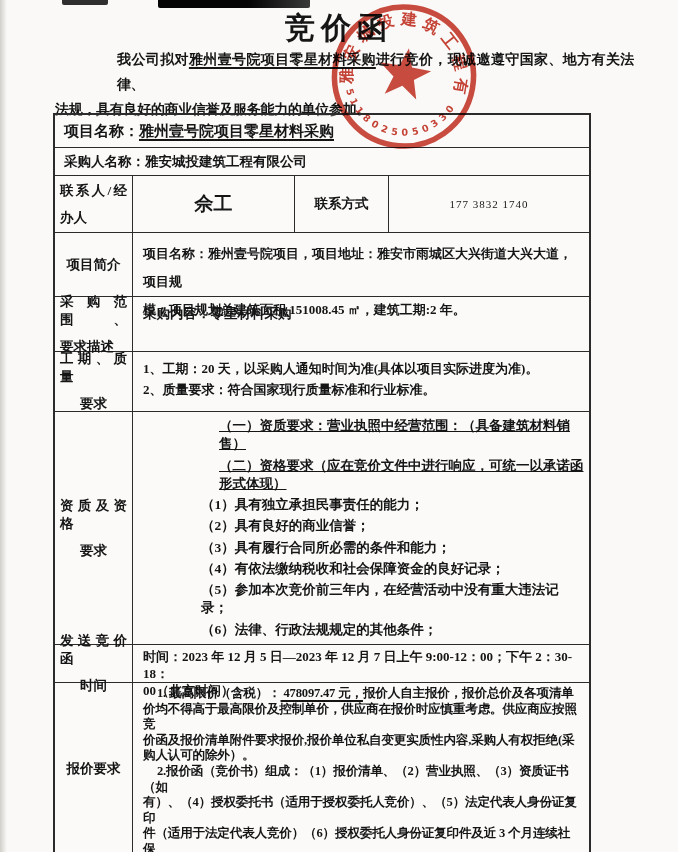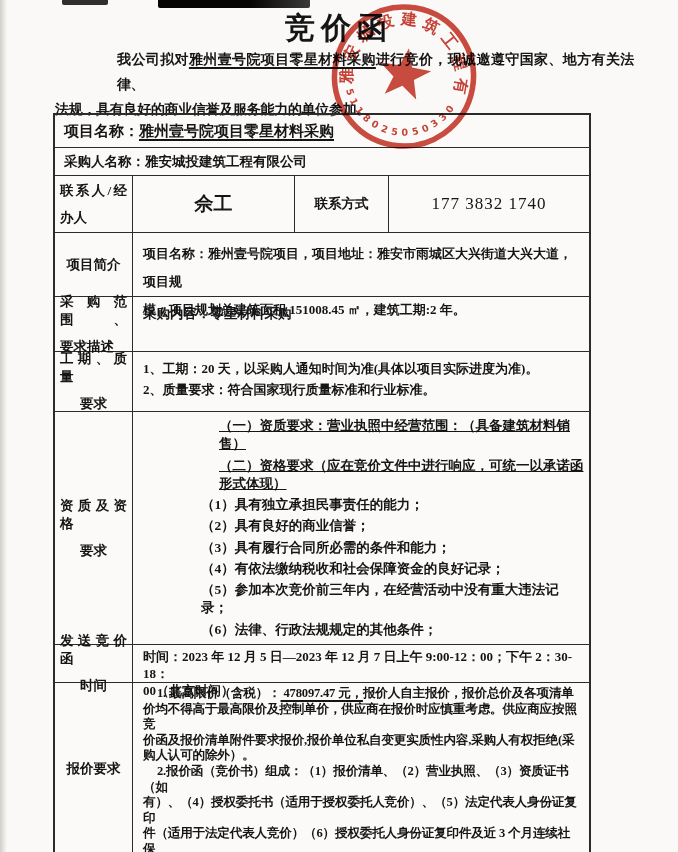--- a/index.html
+++ b/index.html
@@ -51,21 +51,21 @@
   .r1{height:33px;align-items:center;}
   .r1 .full{display:flex;align-items:center;padding-left:9px;font-size:15px;font-weight:bold;width:100%;}
   .r2{height:28px;}
   .r2 .full{display:flex;align-items:center;padding-left:9px;font-size:13.5px;font-weight:bold;width:100%;text-align:center;}
   .r3{height:57px;}
   .r3 .mid{flex:0 0 162px;display:flex;align-items:center;justify-content:center;
       font-size:19px;font-weight:bold;}
   .r3 .way{flex:0 0 94px;display:flex;align-items:center;justify-content:center;
       font-size:13.5px;font-weight:bold;}
   .r3 .phone{flex:1;display:flex;align-items:center;justify-content:center;
-      font-size:17px;letter-spacing:1px;}
+      font-size:11px;letter-spacing:1px;}
   .r4{height:64px;}
   .r4 .content{padding:7px 6px 0 10px;font-size:13px;font-weight:bold;line-height:28px;}
   .r5{height:55px;}
   .r5 .content{padding:8px 6px 0 10px;font-size:13.5px;font-weight:bold;}
   .r6{height:60px;}
   .r6 .content{padding:6px 6px 0 10px;font-size:13px;font-weight:bold;line-height:21px;}
   .r7{height:233px;}
   .r7 .content{display:flex;flex-direction:column;justify-content:space-evenly;
       padding:2px 4px;font-size:13.5px;font-weight:bold;}
   .r7 .item{padding-left:64px;}

